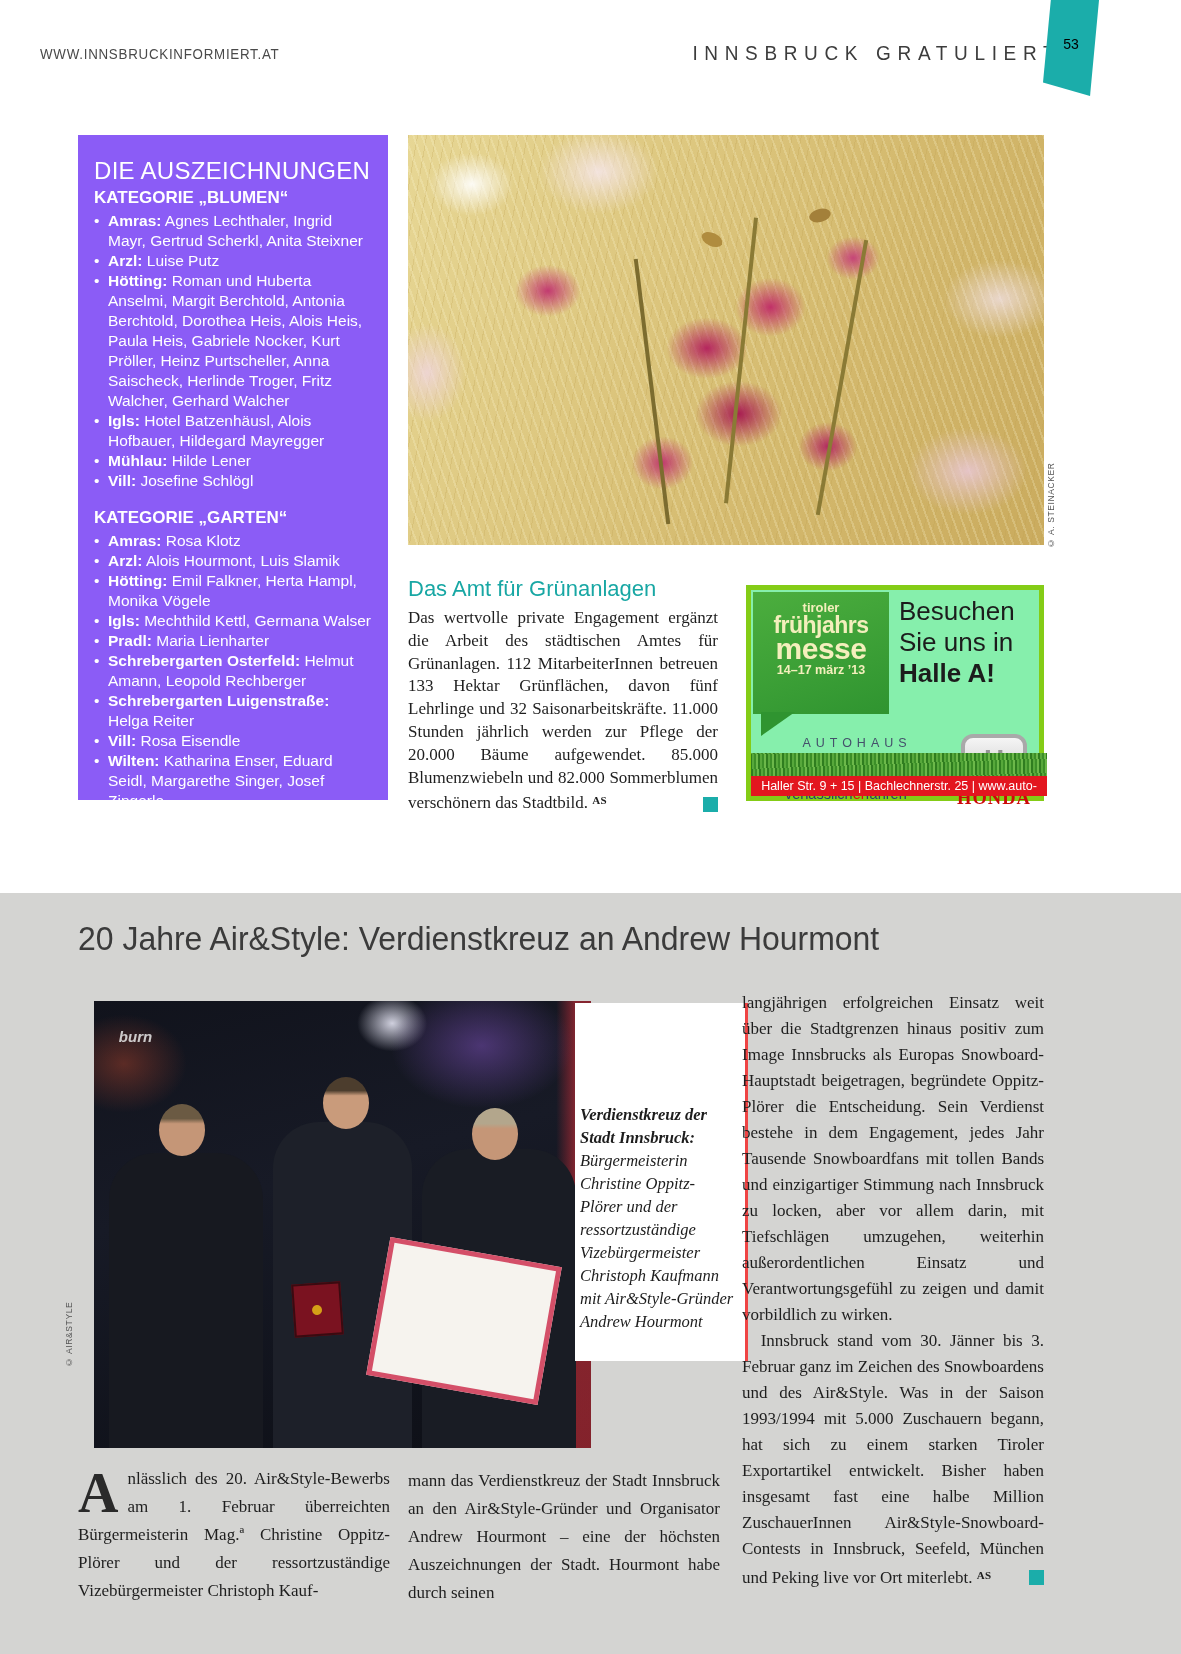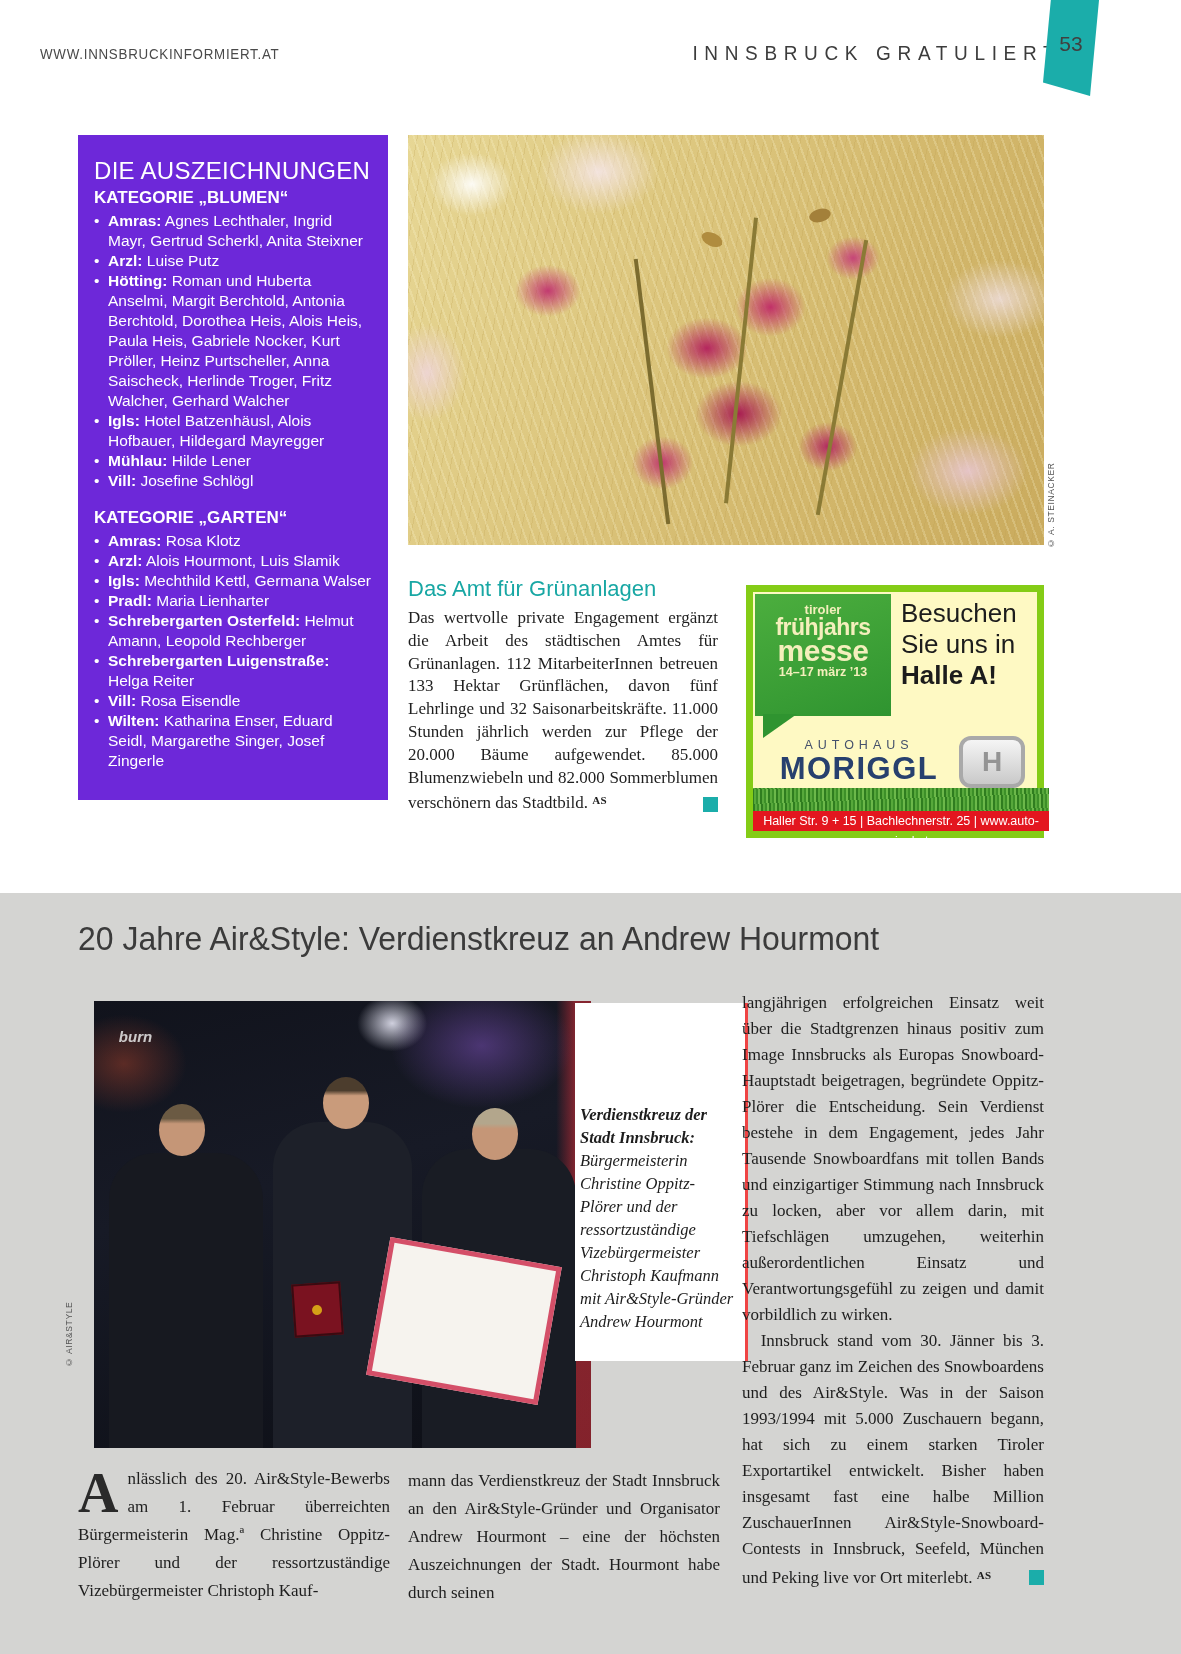--- a/index.html
+++ b/index.html
@@ -6,24 +6,24 @@
   .page{position:relative;width:1181px;height:1654px;margin:0 auto;background:#ffffff;
         font-family:"Liberation Sans",sans-serif;overflow:hidden;padding-left:40px;}
 
   
   .hdr-url{position:absolute;left:40px;top:46px;font-size:14.5px;letter-spacing:.8px;
            color:#4a4a4a;transform:scaleX(.92);transform-origin:left;}
   .hdr-section{position:absolute;right:160px;top:42px;font-size:20px;letter-spacing:7px;
            color:#3c3c3c;transform:scaleX(.95);transform-origin:right;}
   .page-tab{position:absolute;left:1043px;top:0;width:56px;height:96px;background:#1badaa;
            clip-path:polygon(14% 0,100% 0,84% 100%,0 86%);display:flex;align-items:center;justify-content:center;}
-  .page-tab span{color:#404040;font-size:21px;margin-top:-8px;}
-
-  
-  .awards{position:absolute;left:78px;top:135px;width:310px;height:665px;background:#6d28d9;
+  .page-tab span{color:#000000;font-size:14px;margin-top:-8px;}
+
+  
+  .awards{position:absolute;left:78px;top:135px;width:310px;height:665px;background:#8b5cf6;
           color:#fff;box-sizing:border-box;padding:22px 15px 0 16px;overflow:hidden;}
   .awards-title{font-size:24px;font-weight:400;letter-spacing:.3px;margin:0 0 3px 0;}
   .cat-head{font-size:17px;font-weight:700;margin:0 0 3px 0;}
   .cat-garten{margin-top:17px;}
   .award-item{position:relative;font-size:15.5px;line-height:20px;padding-left:14px;}
   .award-item::before{content:"•";position:absolute;left:0;top:0;}
   .award-item b{font-weight:700;}
 
   
   .photo-flowers{position:absolute;left:408px;top:135px;width:636px;height:410px;overflow:hidden;
@@ -58,22 +58,22 @@
   
   .gruen{position:absolute;left:408px;top:576px;width:310px;height:240px;}
   .gruen h2{margin:0 0 5px 0;font-size:22px;font-weight:400;color:#18a7a4;}
   .serif-body{font-family:"Liberation Serif",serif;font-size:17px;line-height:22.8px;
               text-align:justify;color:#1e1e1e;margin:0;}
   .initials{font-size:11px;letter-spacing:.5px;vertical-align:4px;font-weight:600;}
   .end-mark{position:absolute;width:15px;height:15px;background:#1badaa;}
   .gruen .end-mark{right:0;bottom:4px;}
 
   
-  .ad{position:absolute;left:746px;top:585px;width:298px;height:253px;background:#fef9c3;
-      border:7px solid #84cc16;box-sizing:border-box;overflow:visible;}
+  .ad{position:absolute;left:746px;top:585px;width:298px;height:216px;background:#86efac;
+      border:5px solid #84cc16;box-sizing:border-box;overflow:visible;}
   .bubble{position:absolute;left:2px;top:2px;width:136px;height:122px;
       background:linear-gradient(160deg,#4cae3e,#2f9430);text-align:center;color:#f4efbc;}
   .bubble::after{content:"";position:absolute;left:8px;bottom:-22px;width:0;height:0;
       border-top:24px solid #2f9430;border-right:34px solid transparent;}
   .bubble .l1{font-size:13px;font-weight:700;margin-top:9px;line-height:13px;}
   .bubble .l2{font-size:23px;font-weight:700;line-height:22px;letter-spacing:-.5px;}
   .bubble .l3{font-size:30px;font-weight:700;line-height:26px;letter-spacing:-.5px;}
   .bubble .l4{font-size:12.5px;font-weight:700;line-height:16px;}
   .invite{position:absolute;left:148px;top:6px;width:146px;color:#1c1c1c;
       font-size:26px;line-height:31px;}
@@ -175,20 +175,21 @@
         </div>
     </div>
     <div class="cat-garten">
       <div class="cat-head">KATEGORIE „GARTEN“</div>
       <div>
 
           <div class="award-item"><b>Amras:</b><span> Rosa Klotz</span></div>
 
           <div class="award-item"><b>Arzl:</b><span> Alois Hourmont, Luis Slamik</span></div>
 
+          <div class="award-item"><b>Hötting:</b><span> Emil Falkner, Herta Hampl, Monika Vögele</span></div>
 
           <div class="award-item"><b>Igls:</b><span> Mechthild Kettl, Germana Walser</span></div>
 
           <div class="award-item"><b>Pradl:</b><span> Maria Lienharter</span></div>
 
           <div class="award-item"><b>Schrebergarten Osterfeld:</b><span> Helmut Amann, Leopold Rechberger</span></div>
 
           <div class="award-item"><b>Schrebergarten Luigenstraße:</b><span> Helga Reiter</span></div>
 
           <div class="award-item"><b>Vill:</b><span> Rosa Eisendle</span></div>

